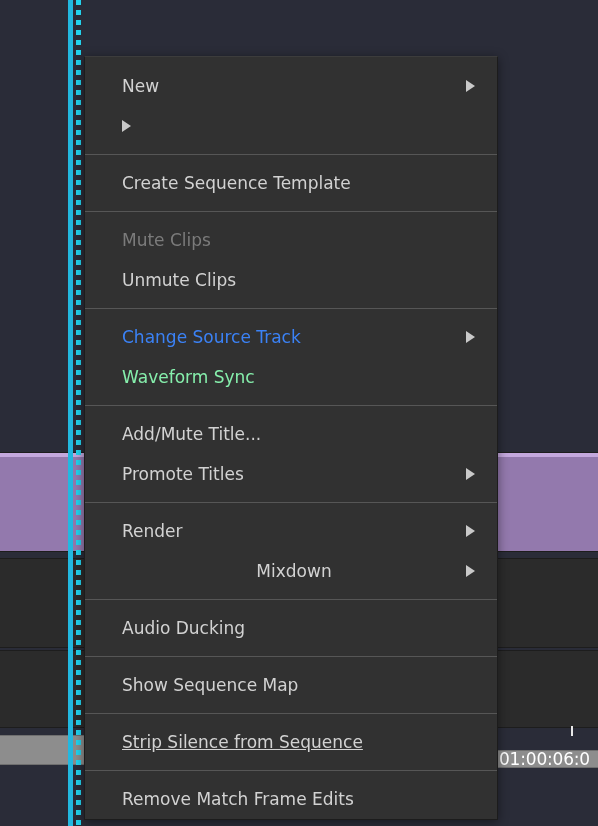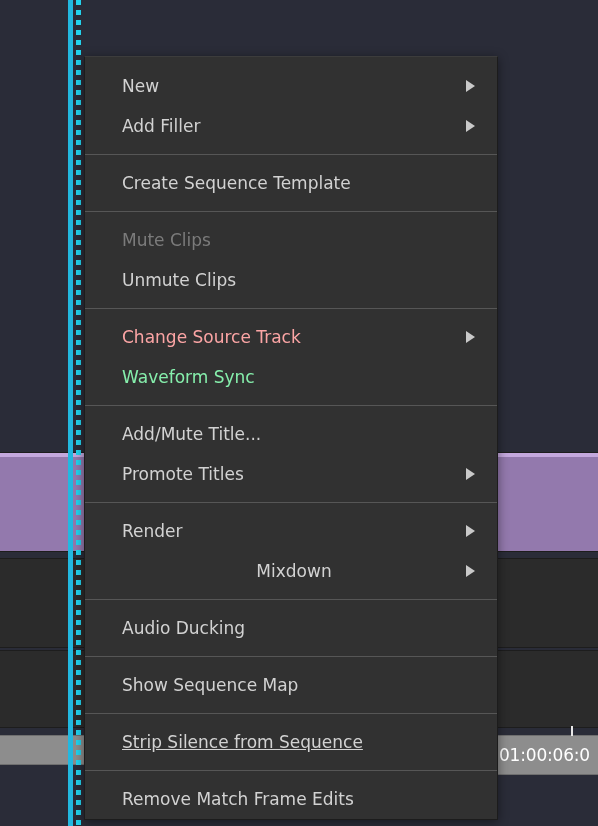--- a/index.html
+++ b/index.html
@@ -154,49 +154,48 @@
     </div>
     <div class="clip" style="left: 498px; top: 452px; width: 100px; height: 100px; background: rgb(147, 121, 173); border-top: 1px solid rgb(29, 29, 29); border-bottom: 1px solid rgb(29, 29, 29);">
       <div class="clip-top-edge" style="background: rgb(196, 168, 221);"></div>
     </div>
   </div>
 <div id="audio-layer">
     <div style="position: absolute; left: 0px; top: 735px; width: 84px; height: 30px; background: rgb(141, 141, 141); border-top: 1px solid rgb(111, 111, 111); border-bottom: 1px solid rgb(111, 111, 111); box-sizing: border-box;"></div>
   </div>
 
 <div id="timecode-tick" style="left: 571px; top: 726px; height: 10px;"></div>
-<div id="timecode-bar" style="left: 496px; top: 735px; width: 102px; height: 40px; background: rgb(141, 141, 141); color: rgb(255, 255, 255);">
+<div id="timecode-bar" style="left: 496px; top: 750px; width: 102px; height: 18px; background: rgb(141, 141, 141); color: rgb(255, 255, 255);">
   <span>01:00:06:0</span>
 </div>
 
 <div id="playhead-solid" style="left: 68px; background: rgb(34, 184, 224);"></div>
 <div id="playhead-dotted" style="left: 76px;"></div>
 
 <div id="context-menu" style="background: rgb(49, 49, 49);">
     <div class="menu-item" style="color: rgb(210, 210, 210);">
       <span class="label">New</span>
       <span class="submenu-arrow"></span>
     </div>
     <div class="menu-item" style="color: rgb(210, 210, 210);">
-      <span class="label">Add Filler</span>
       <span class="submenu-arrow"></span>
     </div>
     <div class="menu-sep" style="background: rgb(86, 86, 86);"></div>
     <div class="menu-item" style="color: rgb(210, 210, 210);">
       <span class="label">Create Sequence Template</span>
     </div>
     <div class="menu-sep" style="background: rgb(86, 86, 86);"></div>
     <div class="menu-item disabled" style="color: rgb(123, 123, 123);">
       <span class="label">Mute Clips</span>
     </div>
     <div class="menu-item" style="color: rgb(210, 210, 210);">
       <span class="label">Unmute Clips</span>
     </div>
     <div class="menu-sep" style="background: rgb(86, 86, 86);"></div>
-    <div class="menu-item" style="color: #fca5a5; justify-content: center;">
+    <div class="menu-item" style="color: #3b82f6; justify-content: center;">
       <span class="label">Change Source Track</span>
       <span class="submenu-arrow"></span>
     </div>
     <div class="menu-item" style="color: #86efac;">
       <span class="label">Waveform Sync</span>
     </div>
     <div class="menu-sep" style="background: rgb(86, 86, 86);"></div>
     <div class="menu-item" style="color: rgb(210, 210, 210);">
       <span class="label">Add/Mute Title...</span>
     </div>

